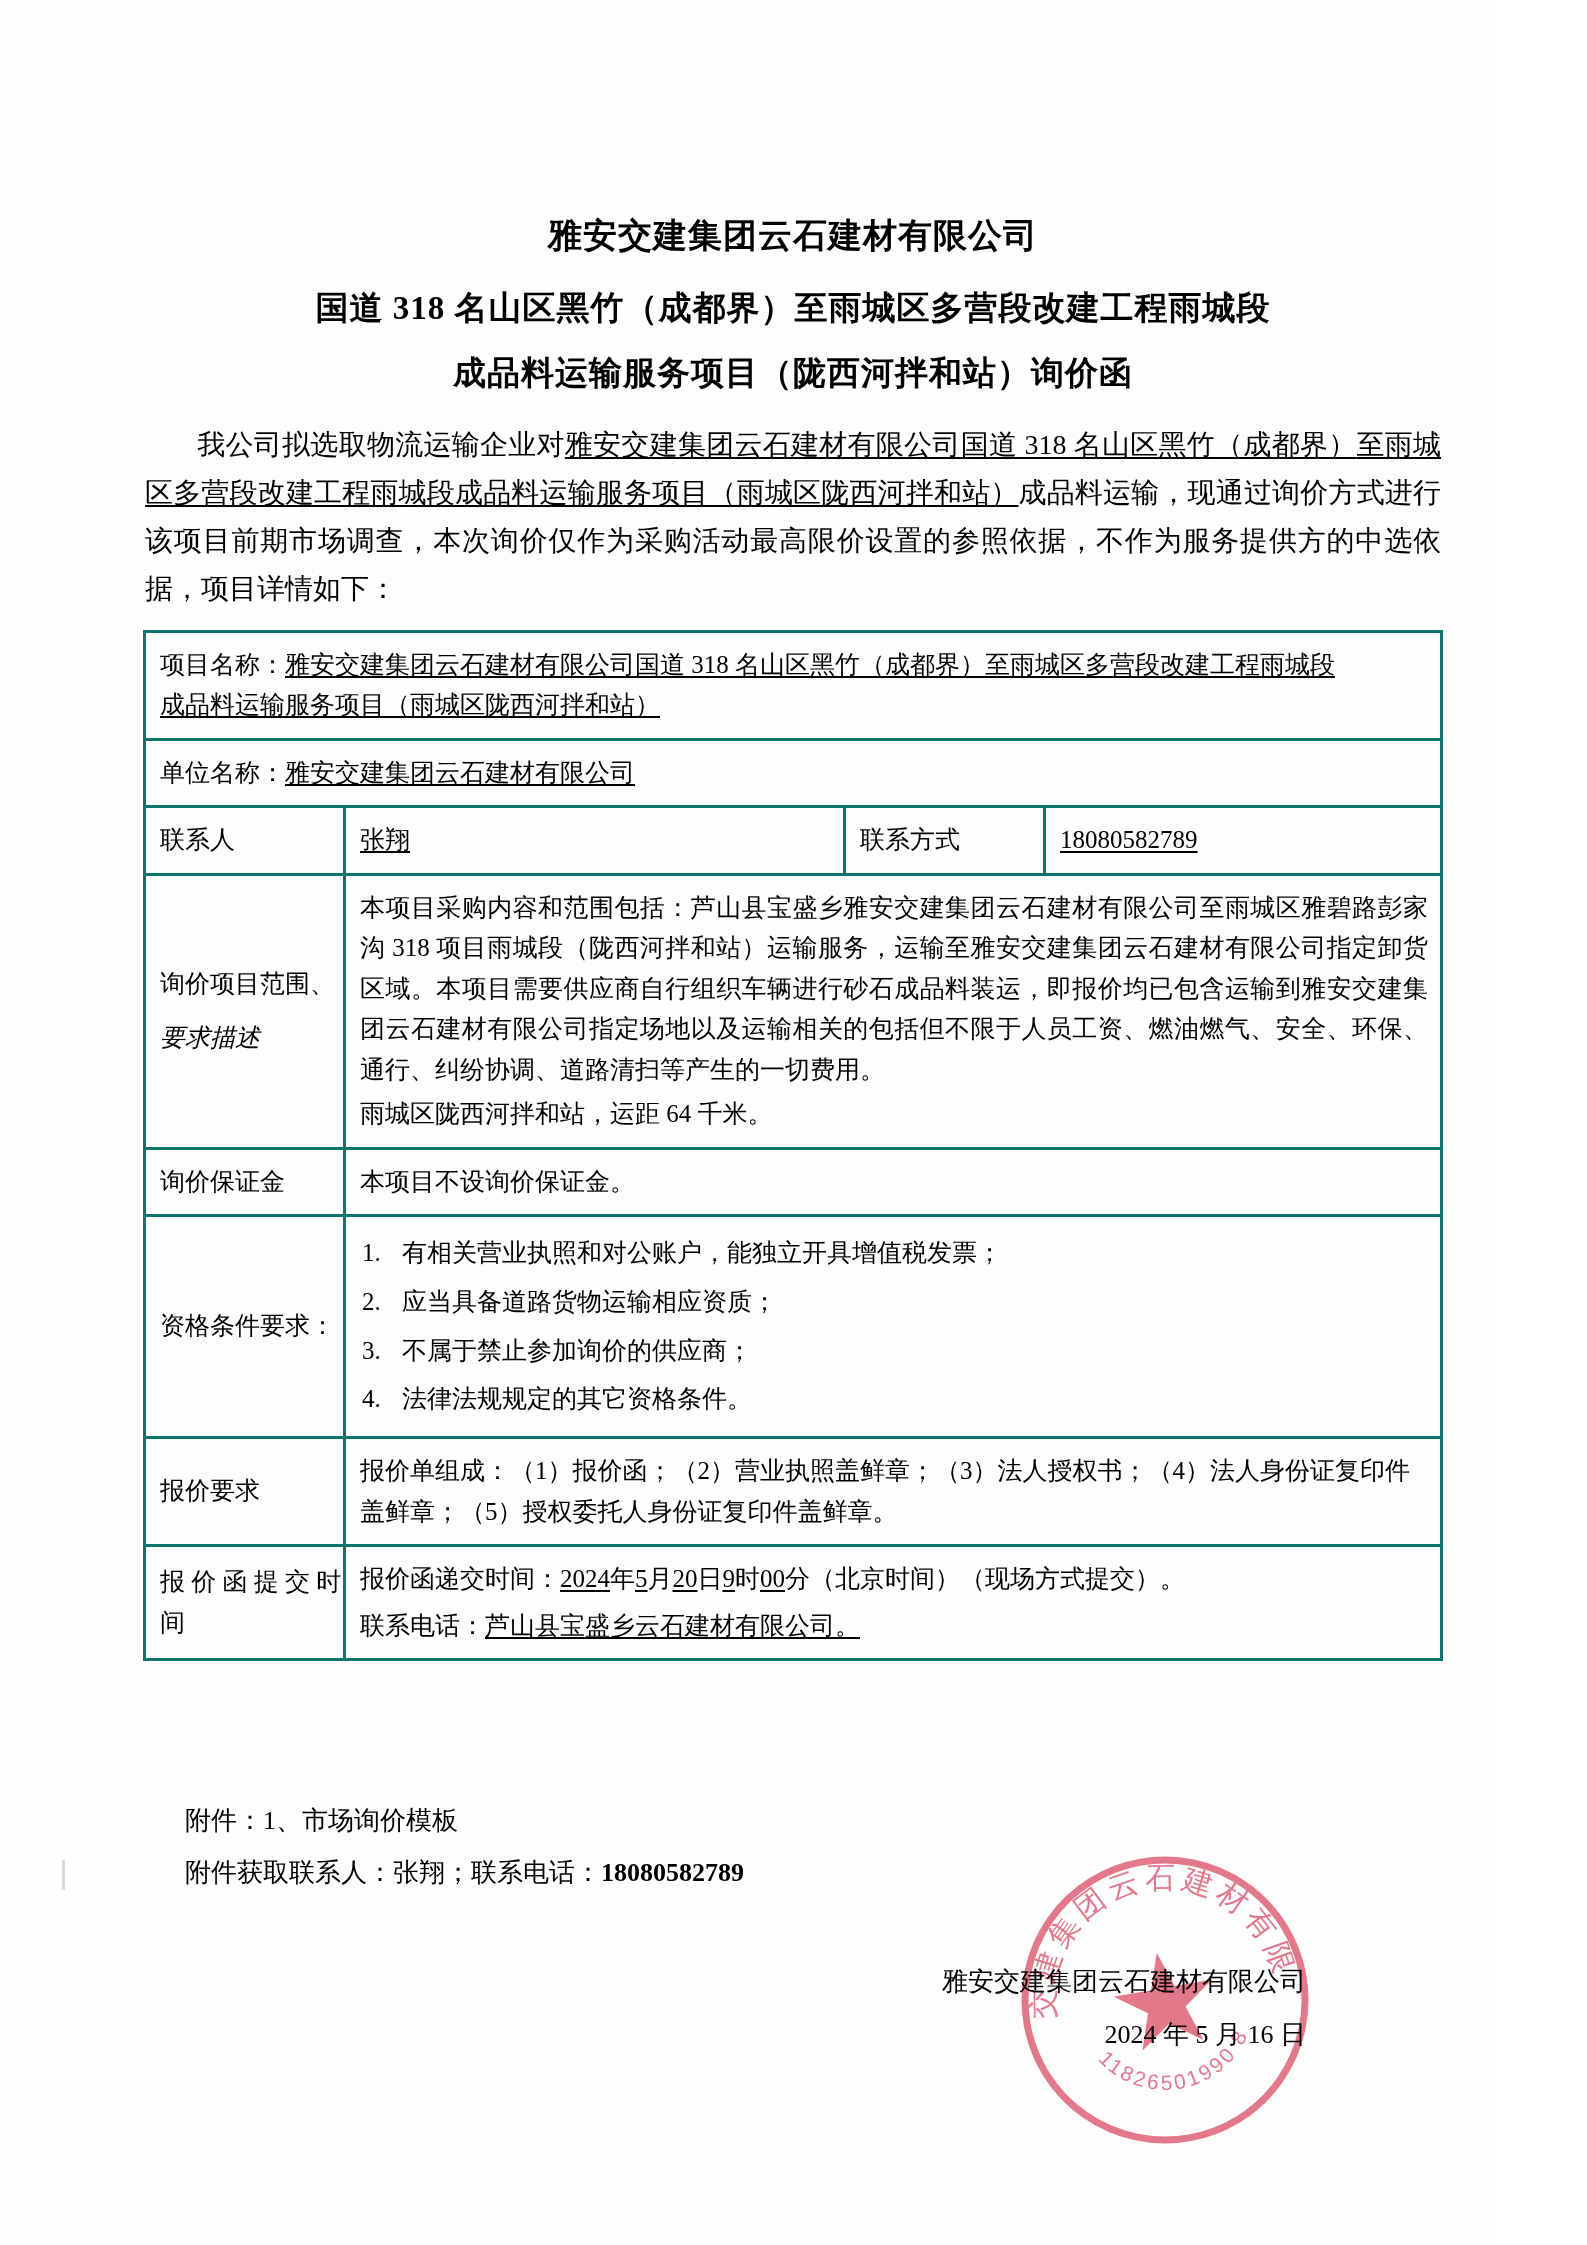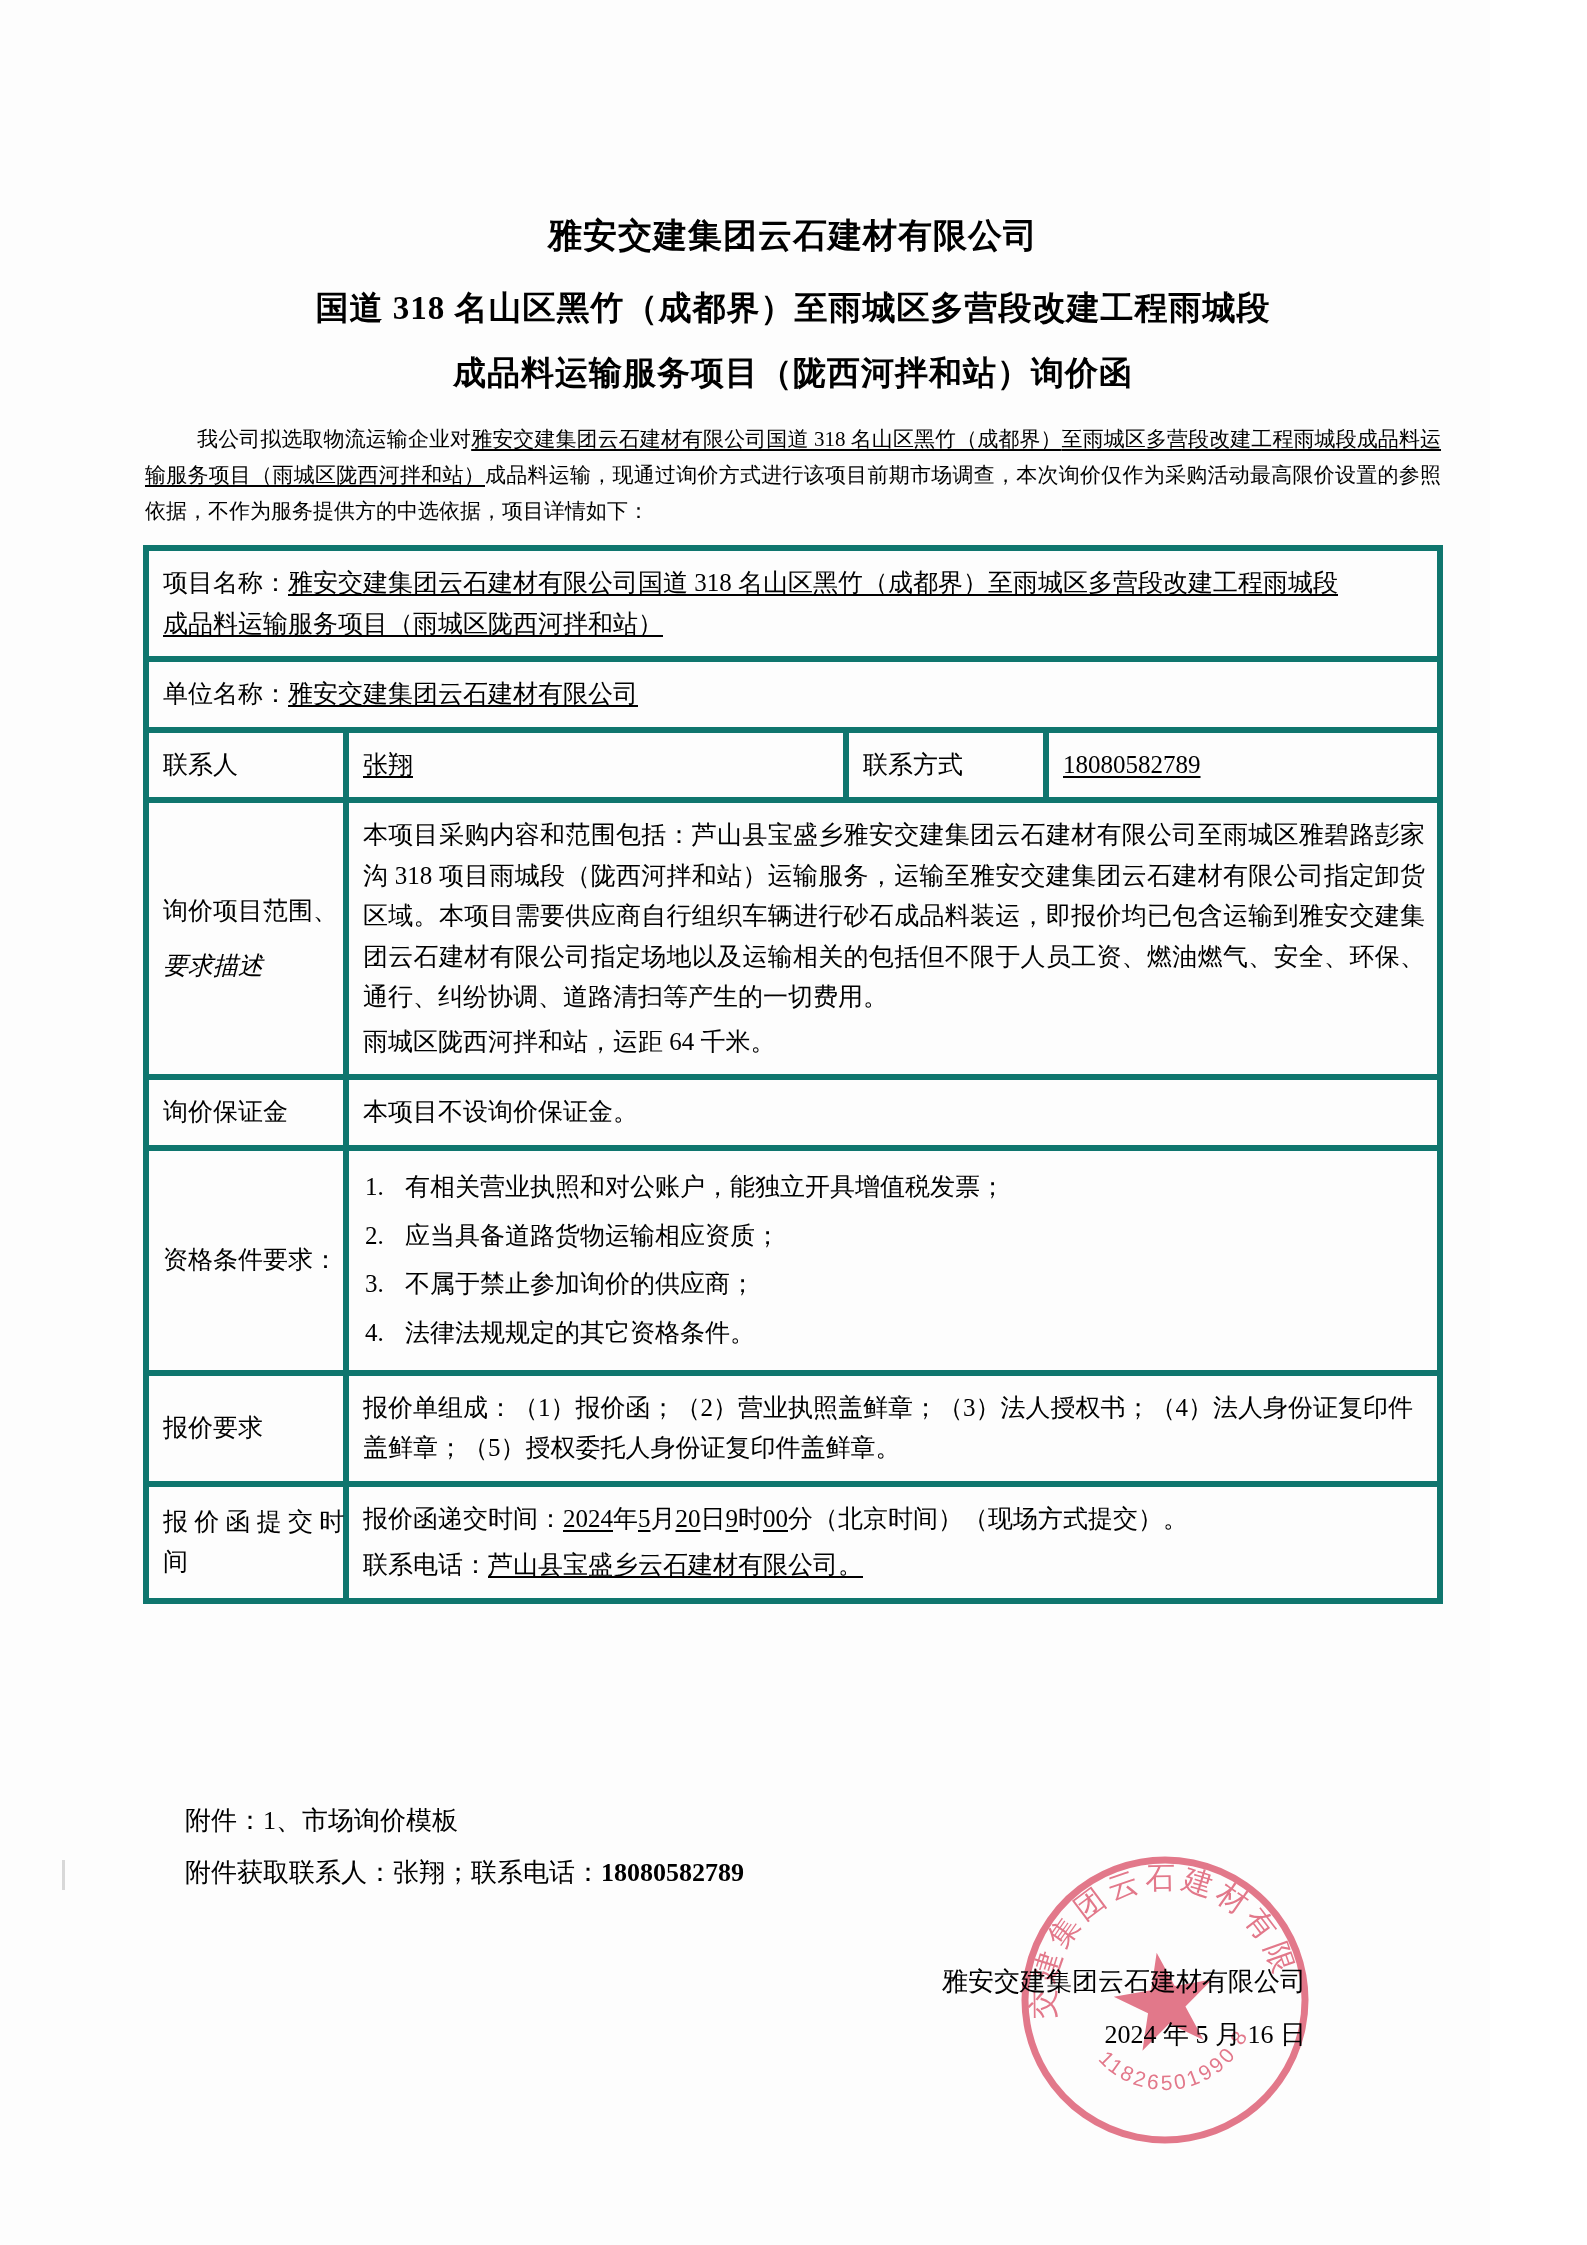--- a/index.html
+++ b/index.html
@@ -34,38 +34,38 @@
     font-size: 35px;
     letter-spacing: 1px;
     line-height: 1.55;
     margin-bottom: 4px;
   }
   .title-line.t1 { font-size: 34px; margin-bottom: 20px;}
   .title-line.t2 { font-size: 33px; margin-bottom: 14px; text-align: center;}
   .title-line.t3 { font-size: 33px; margin-bottom: 22px;}
 
   .para {
-    font-size: 21px;
+    font-size: 28px;
     line-height: 1.72;
     text-indent: 0;
     margin: 0;
     padding: 0 2px;
     text-align: justify;
   }
   .para .indent { display: inline-block; width: 52px; }
   .u { text-decoration: underline; text-underline-offset: 3px; }
 
   table.maintable {
     width: 100%;
     border-collapse: collapse;
     margin-top: 16px;
     table-layout: fixed;
   }
   table.maintable td {
-    border: 6px solid #0f766e;
+    border: 3px solid #0f766e;
     padding: 12px 12px 12px 14px;
     font-size: 25px;
     line-height: 1.62;
     vertical-align: top;
   }
   td.label {
     width: 200px;
     white-space: nowrap;
   }
   .rowtext { display: block; }

